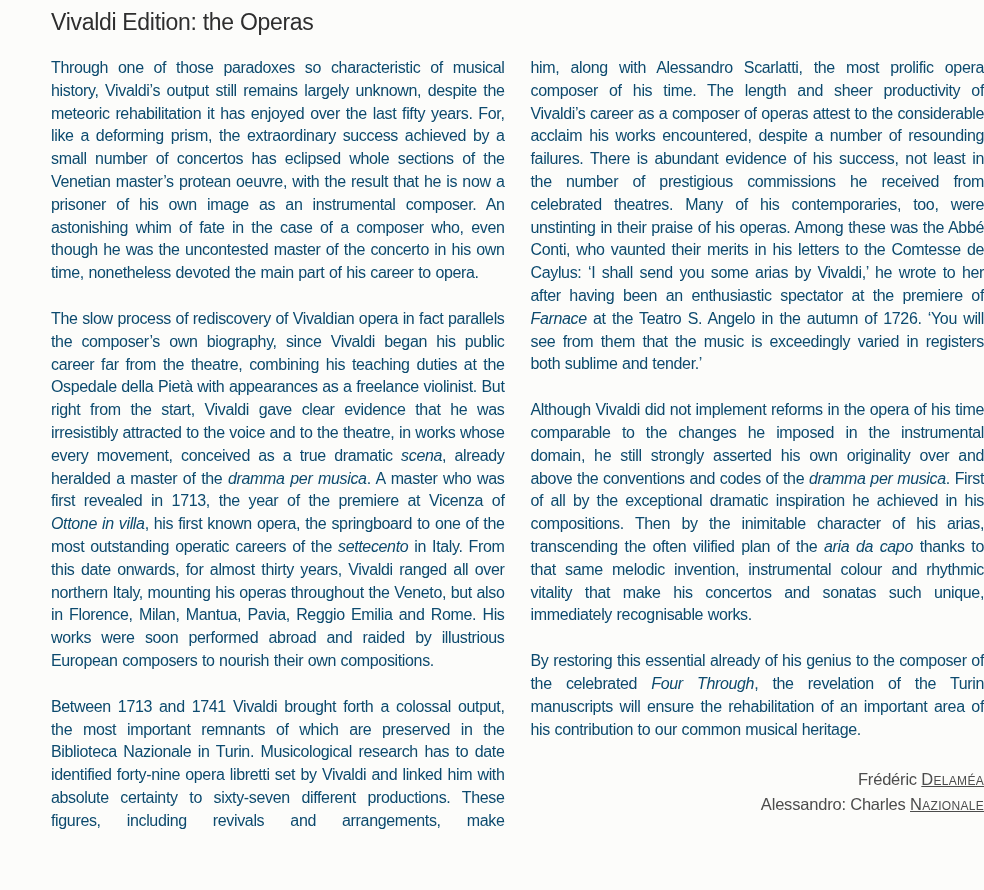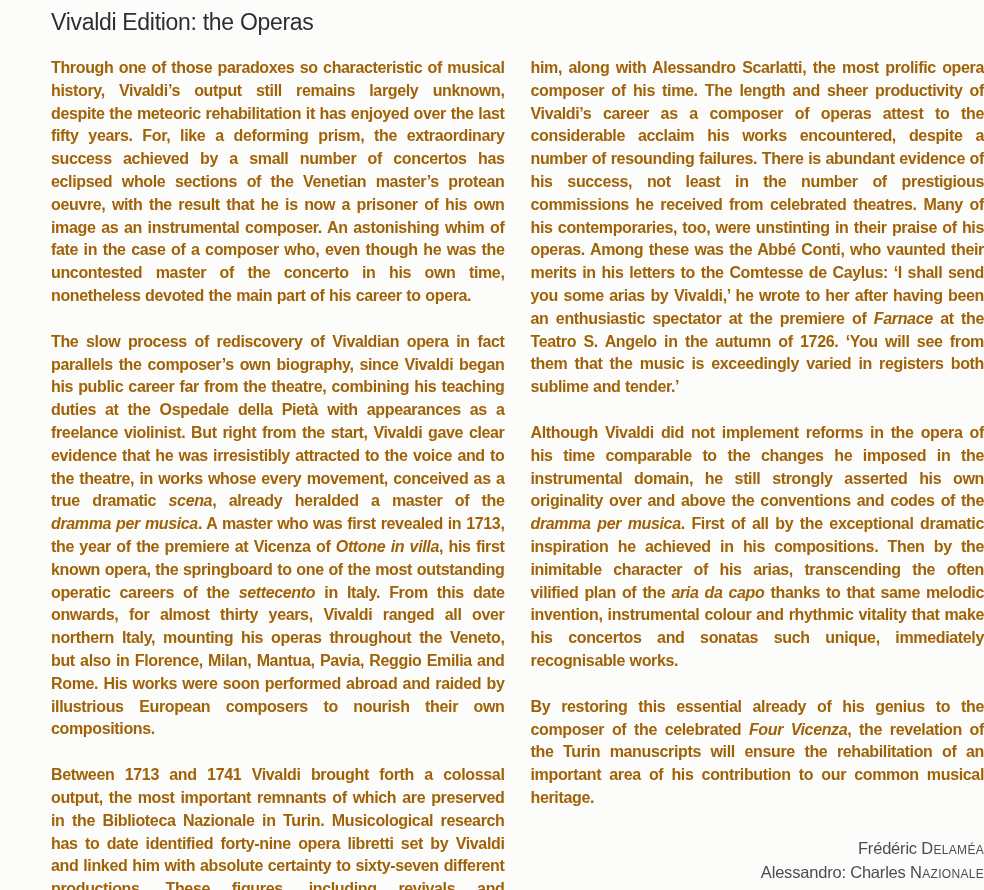--- a/index.html
+++ b/index.html
@@ -38,29 +38,28 @@
     flex: 1;
     min-width: 0;
   }
   p.body-par {
     margin: 0 0 23px 0;
     font-size: 16px;
     line-height: 22.8px;
     letter-spacing: -0.35px;
     word-spacing: 0.5px;
     text-align: justify;
-    color: #a16207;
-    font-weight: bold;
+    color: #0c4a6e;
   }
   p.body-par.continues {
     text-align-last: justify;
     margin-bottom: 0;
   }
   .italic { font-style: italic; }
-  .smallcaps { font-variant: small-caps; letter-spacing: 0.3px; }
+  .smallcaps { font-variant: small-caps; letter-spacing: 0.3px; text-decoration: underline; }
   .signature {
     margin-top: 26px;
     text-align: right;
     font-size: 16.5px;
     line-height: 24.5px;
     letter-spacing: -0.2px;
     color: #4c4c4c;
   }
   .scan-edge {
     position: absolute;
@@ -86,21 +85,21 @@
   <div class="columns">
     <div class="col">
       <p class="body-par"><span>Through one of those paradoxes so characteristic of musical history, Vivaldi’s output still remains largely unknown, despite the meteoric rehabilitation it has enjoyed over the last fifty years. For, like a deforming prism, the extraordinary success achieved by a small number of concertos has eclipsed whole sections of the Venetian master’s protean oeuvre, with the result that he is now a prisoner of his own image as an instrumental composer. An astonishing whim of fate in the case of a composer who, even though he was the uncontested master of the concerto in his own time, nonetheless devoted the main part of his career to opera.</span></p>
       <p class="body-par"><span>The slow process of rediscovery of Vivaldian opera in fact parallels the composer’s own biography, since Vivaldi began his public career far from the theatre, combining his teaching duties at the Ospedale della Pietà with appearances as a freelance violinist. But right from the start, Vivaldi gave clear evidence that he was irresistibly attracted to the voice and to the theatre, in works whose every movement, conceived as a true dramatic </span><span class="italic">scena</span><span>, already heralded a master of the </span><span class="italic">dramma per musica</span><span>. A master who was first revealed in 1713, the year of the premiere at Vicenza of </span><span class="italic">Ottone in villa</span><span>, his first known opera, the springboard to one of the most outstanding operatic careers of the </span><span class="italic">settecento</span><span> in Italy. From this date onwards, for almost thirty years, Vivaldi ranged all over northern Italy, mounting his operas throughout the Veneto, but also in Florence, Milan, Mantua, Pavia, Reggio Emilia and Rome. His works were soon performed abroad and raided by illustrious European composers to nourish their own compositions.</span></p>
       <p class="body-par continues"><span>Between 1713 and 1741 Vivaldi brought forth a colossal output, the most important remnants of which are preserved in the Biblioteca Nazionale in Turin. Musicological research has to date identified forty-nine opera libretti set by Vivaldi and linked him with absolute certainty to sixty-seven different productions. These figures, including revivals and arrangements, make</span></p>
     </div>
 
     <div class="col">
       <p class="body-par"><span>him, along with Alessandro Scarlatti, the most prolific opera composer of his time. The length and sheer productivity of Vivaldi’s career as a composer of operas attest to the considerable acclaim his works encountered, despite a number of resounding failures. There is abundant evidence of his success, not least in the number of prestigious commissions he received from celebrated theatres. Many of his contemporaries, too, were unstinting in their praise of his operas. Among these was the Abbé Conti, who vaunted their merits in his letters to the Comtesse de Caylus: ‘I shall send you some arias by Vivaldi,’ he wrote to her after having been an enthusiastic spectator at the premiere of </span><span class="italic">Farnace</span><span> at the Teatro S. Angelo in the autumn of 1726. ‘You will see from them that the music is exceedingly varied in registers both sublime and tender.’</span></p>
       <p class="body-par"><span>Although Vivaldi did not implement reforms in the opera of his time comparable to the changes he imposed in the instrumental domain, he still strongly asserted his own originality over and above the conventions and codes of the </span><span class="italic">dramma per musica</span><span>. First of all by the exceptional dramatic inspiration he achieved in his compositions. Then by the inimitable character of his arias, transcending the often vilified plan of the </span><span class="italic">aria da capo</span><span> thanks to that same melodic invention, instrumental colour and rhythmic vitality that make his concertos and sonatas such unique, immediately recognisable works.</span></p>
-      <p class="body-par" style="margin-bottom:0"><span>By restoring this essential already of his genius to the composer of the celebrated </span><span class="italic">Four Vicenza</span><span>, the revelation of the Turin manuscripts will ensure the rehabilitation of an important area of his contribution to our common musical heritage.</span></p>
+      <p class="body-par" style="margin-bottom:0"><span>By restoring this essential already of his genius to the composer of the celebrated </span><span class="italic">Four Through</span><span>, the revelation of the Turin manuscripts will ensure the rehabilitation of an important area of his contribution to our common musical heritage.</span></p>
 
       <div class="signature">
         <div><span>Frédéric </span><span class="smallcaps">Delaméa</span></div>
         <div><span>Alessandro: Charles </span><span class="smallcaps">Nazionale</span></div>
       </div>
     </div>
   </div>
 
   <div class="scan-edge"></div>
 </div>

